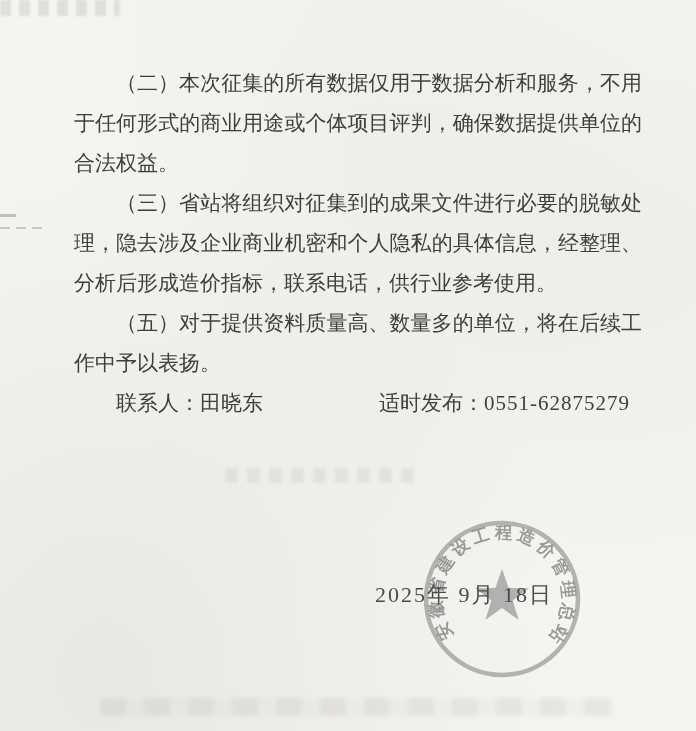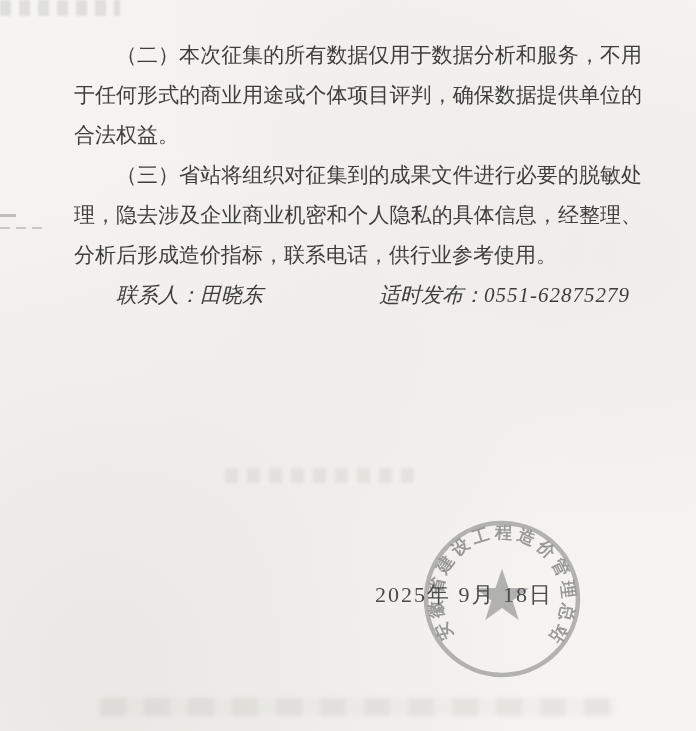--- a/index.html
+++ b/index.html
@@ -15,39 +15,38 @@
     background:
       radial-gradient(ellipse at 15% 92%, rgba(190,188,181,0.22), transparent 55%),
       radial-gradient(ellipse at 88% 35%, rgba(205,203,196,0.16), transparent 50%),
       radial-gradient(ellipse at 50% 10%, rgba(210,208,201,0.10), transparent 60%),
       #f5f4f0;
   }
 
   
   .content {
     position: absolute;
-    left: 74px; top: 0;
+    left: 74px; top: 16px;
     width: 568px;
-    padding-top: 35px;
+    padding-top: 47px;
     color: #3e3e3e;
     font-size: 21px;
     line-height: 40px;
     text-align: justify;
     word-break: break-all;
     z-index: 2;
   }
   .para { margin: 0; text-indent: 2em; }
 
   .contact-line {
     display: flex;
     align-items: flex-end;
     height: 40px;
     white-space: nowrap;
     text-align: left;
-    font-style: italic;
   }
   .contact-person { margin-left: 42px; }
   .contact-phone  { margin-left: 116px; }
   .phone-number   { letter-spacing: 1px; }
 
   
   .seal {
     position: absolute;
     left: 421px; top: 518px;
     width: 162px; height: 162px;
@@ -116,20 +115,21 @@
 
   <div class="artifact artifact-ghost-top"></div>
   <div class="artifact artifact-dash-1"></div>
   <div class="artifact artifact-dash-2"></div>
   <div class="artifact artifact-ghost-mid"></div>
   <div class="artifact artifact-smudge-bottom"></div>
 
   <div class="content">
     <p class="para">（二）本次征集的所有数据仅用于数据分析和服务，不用于任何形式的商业用途或个体项目评判，确保数据提供单位的合法权益。</p>
     <p class="para">（三）省站将组织对征集到的成果文件进行必要的脱敏处理，隐去涉及企业商业机密和个人隐私的具体信息，经整理、分析后形成造价指标，联系电话，供行业参考使用。</p>
+    <p class="para">（五）对于提供资料质量高、数量多的单位，将在后续工作中予以表扬。</p>
 
     <div class="contact-line">
       <span class="contact-person"><span>联系人：</span><span>田晓东</span></span>
       <span class="contact-phone"><span>适时发布：</span><span class="phone-number">0551-62875279</span></span>
     </div>
   </div>
 
   <div class="seal">
     <svg viewBox="0 0 160 160" xmlns="http://www.w3.org/2000/svg">
       <circle cx="80" cy="80" r="75" fill="none" stroke="#909090" stroke-width="4.5" opacity="0.75"></circle>

